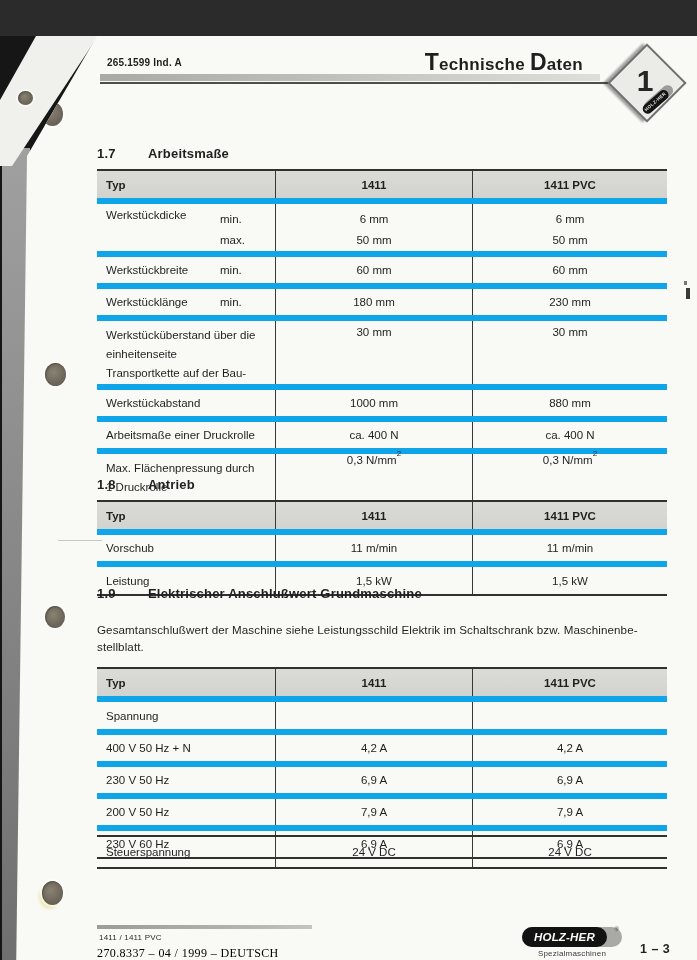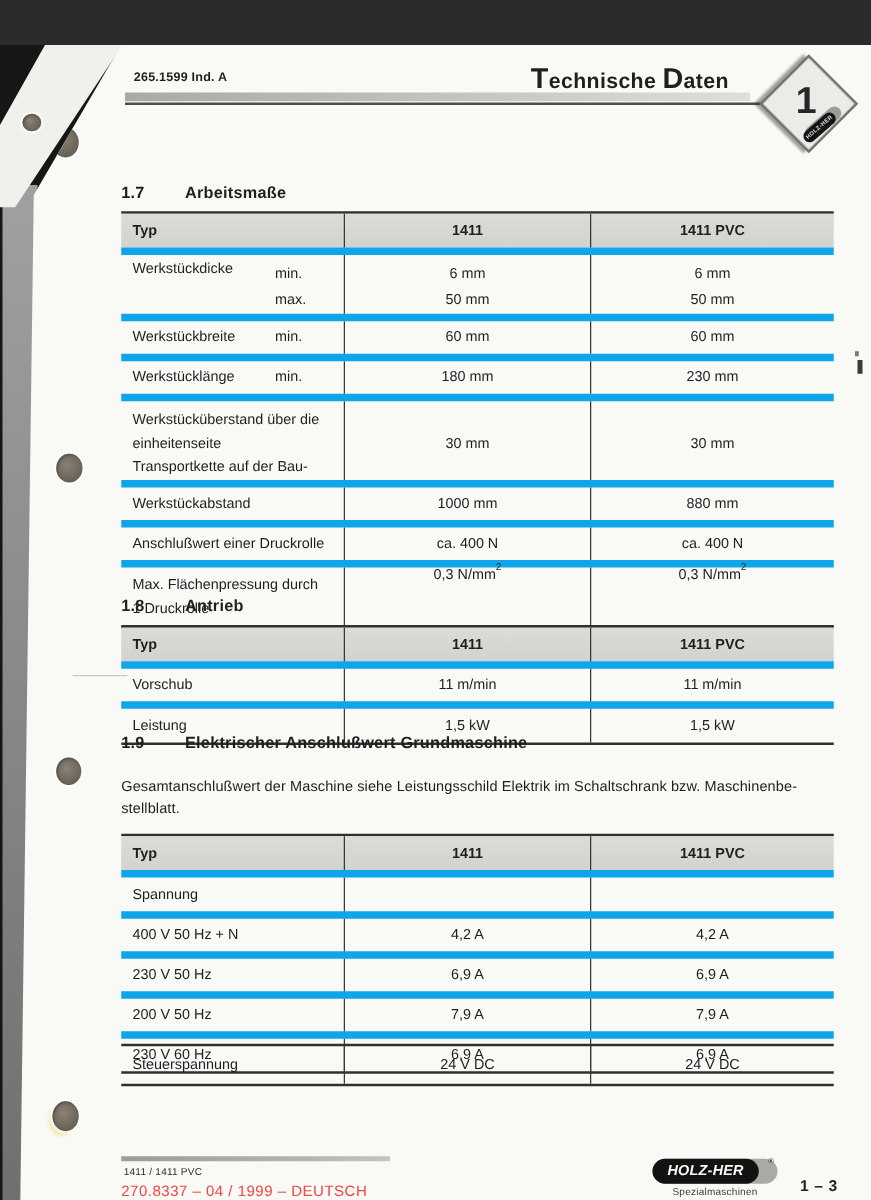--- a/index.html
+++ b/index.html
@@ -58,32 +58,32 @@
   .td + .td{border-left:1.5px solid #383838;}
   .lbl-sub{flex:1 1 auto;display:flex;align-items:stretch;}
   .lbl-sub .lbl{flex:1 1 auto;}
   .lbl-sub .subs{width:46px;flex:0 0 auto;}
   .lines{display:flex;flex-direction:column;}
   .r-std{height:26px;}
   .r-dicke{height:47px;}
   .r-dicke .td{align-items:flex-start;padding-top:5px;}
   .r-dicke .lines{line-height:21px;}
   .r-uber{height:63px;}
-  .r-uber .td{align-items:center;padding-top:5px;}
+  .r-uber .td{align-items:flex-start;padding-top:5px;}
   .r-uber .lines{line-height:19px;}
   .r-flach{height:47px;}
   .r-flach .td.lblc{align-items:flex-start;padding-top:5px;}
   .r-flach .lines{line-height:19px;}
   .r-flach .td.val{align-items:flex-start;padding-bottom:7px;}
   sup{font-size:8px;vertical-align:super;line-height:0;}
   
   .foot-bar{position:absolute;left:97px;top:889px;width:215px;height:4px;
     background:linear-gradient(90deg,#9b9b98,#b4b4b0 70%,#c4c4c0);}
   .foot-model{position:absolute;left:99px;top:897px;font-size:8px;letter-spacing:.2px;color:#2a2a2a;}
-  .foot-doc{position:absolute;left:97px;top:910px;font-size:12px;letter-spacing:.4px;color:#ef4444;}
+  .foot-doc{position:absolute;left:97px;top:910px;font-size:12px;letter-spacing:.4px;color:#000000;font-family:Liberation Serif, serif;}
   .logo{position:absolute;left:522px;top:891px;width:104px;}
   .logo-oval{position:relative;width:100px;height:20px;background:#a9a9a5;border-radius:10px;}
   .logo-pill{position:absolute;left:0;top:0;width:85px;height:20px;background:#121212;border-radius:10px;
     display:flex;align-items:center;justify-content:center;color:#fbfbf8;
     font-weight:bold;font-style:italic;font-size:11.5px;letter-spacing:.2px;}
   .logo-reg{position:absolute;right:3px;top:-1px;font-size:6px;color:#333;}
   .logo-sub{width:100px;text-align:center;font-size:8px;color:#3c3c3c;margin-top:2px;letter-spacing:.2px;}
   .page-num{position:absolute;left:640px;top:906px;font-size:12.5px;font-weight:bold;letter-spacing:.5px;}
   
   .edge-mark{position:absolute;left:686px;top:252px;width:4px;height:11px;background:#3a3a3a;}
@@ -181,21 +181,21 @@
           </div>
         <div class="td val">30 mm</div>
         <div class="td val">30 mm</div>
       </div>
       <div class="tr r-std">
         <div class="td">Werkstückabstand</div>
         <div class="td val">1000 mm</div>
         <div class="td val">880 mm</div>
       </div>
       <div class="tr r-std">
-        <div class="td">Anschlußwert einer Druckrolle</div>
+        <div class="td">Arbeitsmaße einer Druckrolle</div>
         <div class="td val">ca. 400 N</div>
         <div class="td val">ca. 400 N</div>
       </div>
       <div class="tr r-flach">
         <div class="td lblc">
             <div class="lines">
               <span>Max. Flächenpressung durch</span>
               <span>1 Druckrolle</span>
             </div>
           </div>

